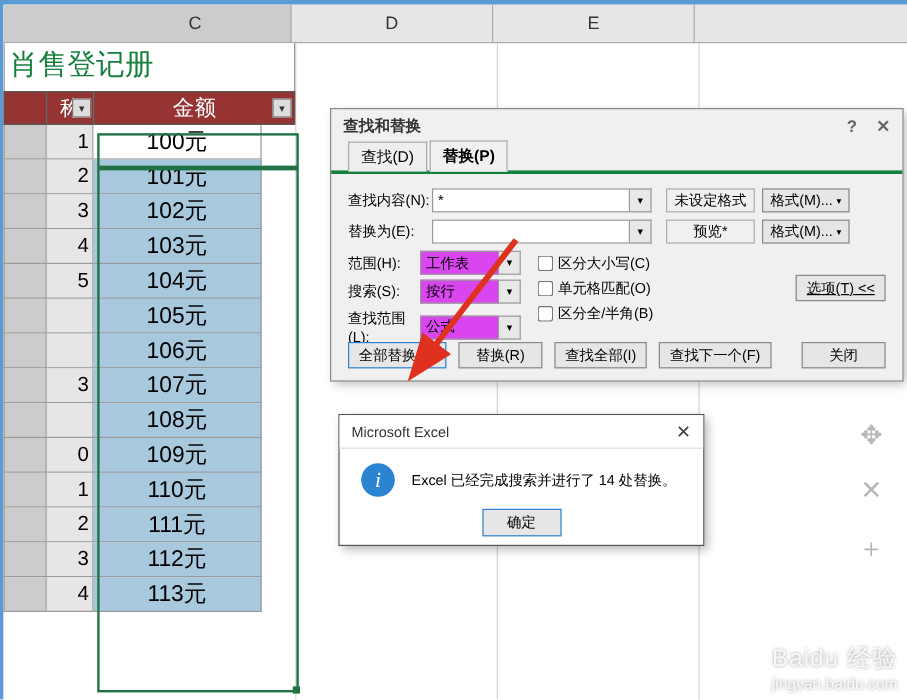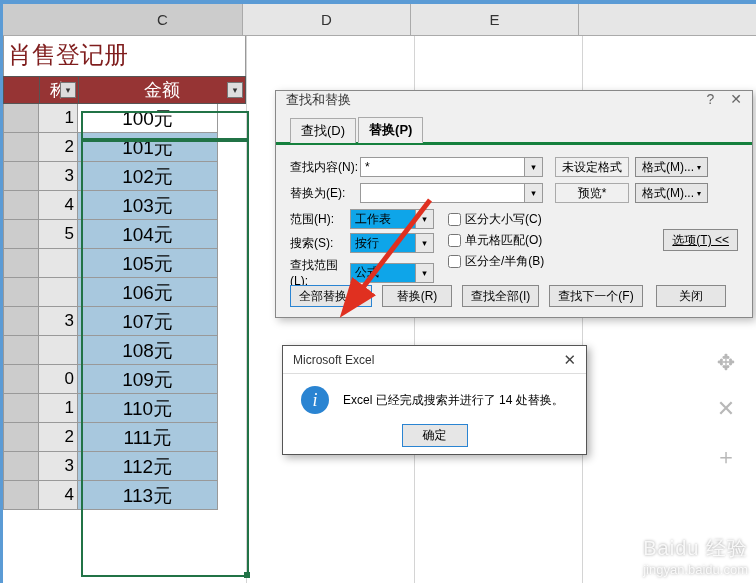--- a/index.html
+++ b/index.html
@@ -22,21 +22,21 @@
 
 
 .col-headers { position: absolute; top: 4px; left: 3px; right: 0; height: 32px; background: #e6e6e6; border-bottom: 1px solid #aaa; display: flex; }
 .col-h { text-align: center; line-height: 32px; font-size: 15px; color: #333; border-right: 1px solid #aaa; }
 .colC { width: 240px; padding-left: 80px; background: #ccc; }
 .colD { width: 168px; }
 .colE { width: 168px; }
 
 
 .sheet { position: absolute; top: 36px; left: 3px; width: 243px; }
-.title-row { height: 40px; background: #fff; font-size: 24px; color: #7f1d1d; padding-left: 4px; line-height: 38px; border-right: 1px solid #999; border-left: 1px solid #999; }
+.title-row { height: 40px; background: #fff; font-size: 24px; color: #15803d; padding-left: 4px; line-height: 38px; border-right: 1px solid #999; border-left: 1px solid #999; }
 .hdr-row { display: flex; height: 28px; }
 .hdr-cell { background: #963434; color: #fff; font-size: 18px; display: flex; align-items: center; justify-content: center; position: relative; border: 1px solid #555; }
 .hdrA { width: 36px; border-right: none; }
 .hdrB { width: 39px; border-right: none; }
 .hdrC { width: 168px; }
 .filter-btn { position: absolute; right: 2px; top: 50%; transform: translateY(-50%); width: 16px; height: 16px; background: #ddd; border: 1px solid #777; display: flex; align-items: center; justify-content: center; font-size: 9px; color: #333; }
 
 .data-tbody { }
 .data-row { display: flex; height: 29px; }
 .rownum { width: 36px; background: #ccc; border: 1px solid #999; border-top: none; display: flex; align-items: center; justify-content: flex-end; padding-right: 4px; font-size: 16px; color: #222; }
@@ -44,43 +44,43 @@
 .amount { width: 140px; text-align: center; font-size: 19px; line-height: 29px; border-bottom: 1px solid #999; border-right: 1px solid #999; }
 .amount.first { background: #fff; }
 .amount.sel { background: #a8c8de; }
 .sel-outline { position: absolute; border: 2px solid #217346; pointer-events: none; }
 .sel-main { top: 104px; left: 78px; width: 168px; height: 437px; }
 .sel-first { top: 75px; left: 78px; width: 168px; height: 29px; }
 .little-handle { position:absolute; width:6px; height:6px; background:#217346; bottom:-3px; right:-3px; }
 
 
 .dialog { position: absolute; top: 90px; left: 275px; width: 478px; height: 228px; background: #f0f0f0; border: 1px solid #888; box-shadow: 3px 3px 8px rgba(0,0,0,.25); }
-.dlg-title { height: 28px; display: flex; align-items: flex-start; padding: 0 10px; font-size: 13px; color: #333; }
+.dlg-title { height: 28px; display: flex; align-items: center; padding: 0 10px; font-size: 13px; color: #333; font-weight: bold; }
 .dlg-title .win-btns { margin-left: auto; display: flex; gap: 16px; font-size: 14px; color: #666; }
 .tabs { display: flex; padding-left: 14px; height: 24px; align-items: flex-end; }
 .tab { padding: 3px 10px; border: 1px solid #aaa; border-bottom: none; background: #eee; font-size: 13px; margin-right: 2px; }
 .tab.active { background: #f0f0f0; border-bottom: 1px solid #f0f0f0; position: relative; z-index: 2; font-weight: bold; }
 .tab-panel { border-top: 3px solid #15803d; margin-top: -1px; padding: 12px 28px 8px 14px; }
 .fr-row { display: flex; align-items: center; margin-bottom: 6px; font-size: 12px; }
 .fr-row label { width: 70px; }
 .fr-input { flex: 0 0 158px; height: 20px; border: 1px solid #999; background: #fff; padding: 0 4px; font-size: 12px; }
 .dd-btn { width: 18px; height: 20px; border: 1px solid #999; border-left: none; background: #e8e8e8; display:flex; align-items:center; justify-content:center; font-size:9px; }
 .fmt-box { margin-left: 12px; width: 74px; height: 20px; border: 1px solid #aaa; text-align: center; line-height: 18px; font-size: 12px; background:#f0f0f0; }
 .fmt-btn { margin-left: 6px; height: 20px; padding: 0 6px; border: 1px solid #888; background: #e6e6e6; font-size: 12px; display:flex; align-items:center; justify-content:center; }
 .dd-ar { font-size:8px; margin-left:3px; }
 .opt-grid { display: flex; margin-top: 4px; gap: 14px; }
 .opt-left { }
 .opt-left .fr-row { margin-bottom: 4px; }
 .opt-left label { width: 60px; }
-.opt-sel { width: 66px; height: 20px; border: 1px solid #999; background: #0ea5e9; padding: 0 4px; font-size: 12px; }
+.opt-sel { width: 66px; height: 20px; border: 1px solid #999; background: #d946ef; padding: 0 4px; font-size: 12px; }
 .chk-col { display:flex; flex-direction:column; gap:4px; padding-top: 2px; }
 .chk { display:flex; align-items:center; gap:4px; font-size:12px; }
 .chk input { width:13px; height:13px; }
 .options-btn { position:absolute; right: 14px; top: 138px; height: 22px; padding: 0 8px; border:1px solid #888; background:#e6e6e6; font-size: 12px; text-decoration: underline; }
-.dlg-btns { position: absolute; bottom: 10px; left: 0; right: 12px; display:flex; gap:10px; padding: 0 14px; justify-content:flex-start; }
+.dlg-btns { position: absolute; bottom: 10px; left: 0; right: 0; display:flex; gap:10px; padding: 0 14px; justify-content:flex-start; }
 .dlg-btn { height: 22px; padding: 0 8px; border:1px solid #888; background:#e6e6e6; font-size:12px; min-width: 70px; text-align:center; line-height:20px; }
 .dlg-btn.primary { border:1px solid #2a84d2; }
 .dlg-btn.close { margin-left:auto; }
 
 
 .arrow { position:absolute; pointer-events:none; }
 .arrow svg { overflow:visible; }
 
 
 .msgbox { position:absolute; top: 345px; left: 282px; width: 305px; height: 110px; background: #fff; border: 1px solid #555; box-shadow: 3px 3px 8px rgba(0,0,0,.3); }

